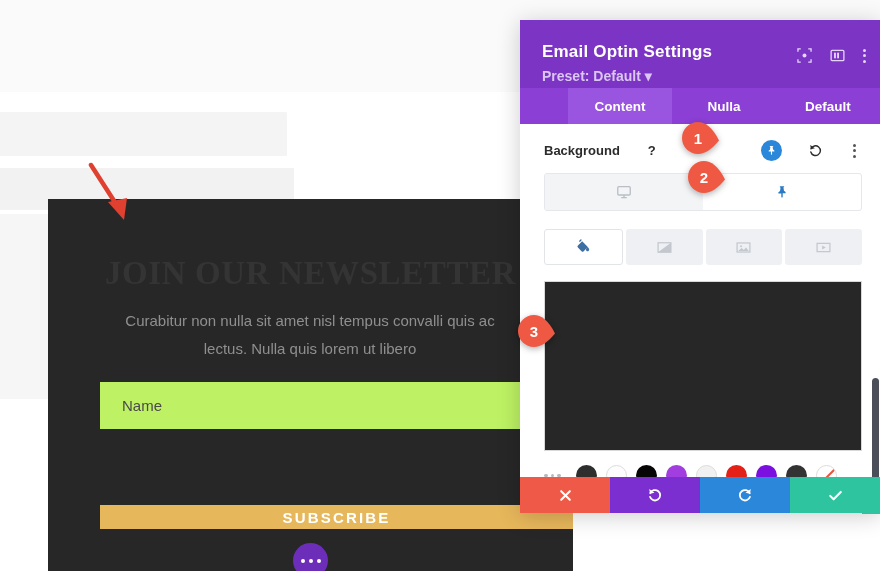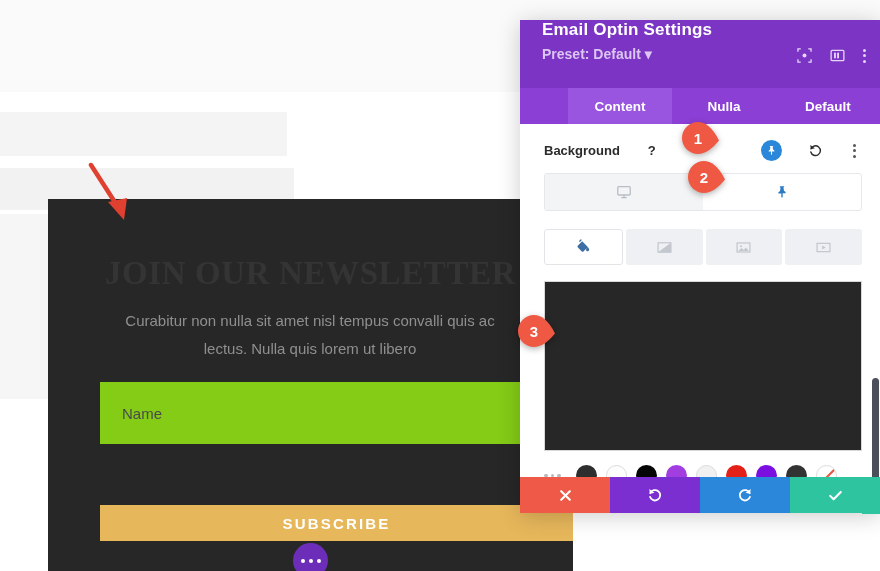--- a/index.html
+++ b/index.html
@@ -47,31 +47,31 @@
     font-size: 33px; font-weight: 700; letter-spacing: 0.6px;
     color: #343434;
     white-space: nowrap;
   }
   .optin-sub {
     position: absolute; left: 62px; top: 108px; width: 400px;
     text-align: center; line-height: 28px;
     font-size: 15px; color: #8f8f8f;
   }
   .optin-field {
-    position: absolute; left: 52px; width: 473px; height: 62px;
-    background: #84cc16;
+    position: absolute; left: 52px; width: 473px; height: 47px;
+    background: #bef264;
     display: flex; align-items: center;
     padding-left: 22px;
     font-size: 15px; color: #4a4a4a;
   }
   .optin-field.name { top: 183px; }
   .optin-field.email { top: 244px; }
   .optin-submit {
     position: absolute; left: 52px; top: 306px;
-    width: 473px; height: 36px;
+    width: 473px; height: 24px;
     background: #e7b75b;
     display: flex; align-items: center; justify-content: center;
     color: #ffffff; font-size: 15px; font-weight: 700; letter-spacing: 2.2px;
   }
   .optin-dots {
     position: absolute; left: 293px; top: 543px;
     width: 35px; height: 35px; border-radius: 50%;
     background: #6c2eb9;
     display: flex; align-items: center; justify-content: center;
     gap: 4px; z-index: 6;
@@ -84,21 +84,21 @@
   
   .panel {
     position: absolute; left: 520px; top: 20px;
     width: 360px; height: 493px;
     background: #ffffff;
     box-shadow: 0 3px 22px rgba(0,0,0,.20);
     overflow: hidden;
   }
   .panel-head {
     height: 68px; background: #7b34c4;
-    padding: 0 18px 0 22px;
+    padding: 22px 18px 0 22px;
     position: relative;
   }
   .panel-title { color: #ffffff; font-size: 17px; font-weight: 700; letter-spacing: .2px; }
   .panel-preset { color: #dcc6f2; font-size: 14px; margin-top: 6px; font-weight: 700; }
   .panel-head-icons {
     position: absolute; right: 14px; top: 28px;
     display: flex; align-items: center; gap: 18px;
   }
   .hicon { color: #e6d5f7; display: flex; align-items: center; }
   .hdots { display: flex; flex-direction: column; gap: 2.5px; align-items: center; }

